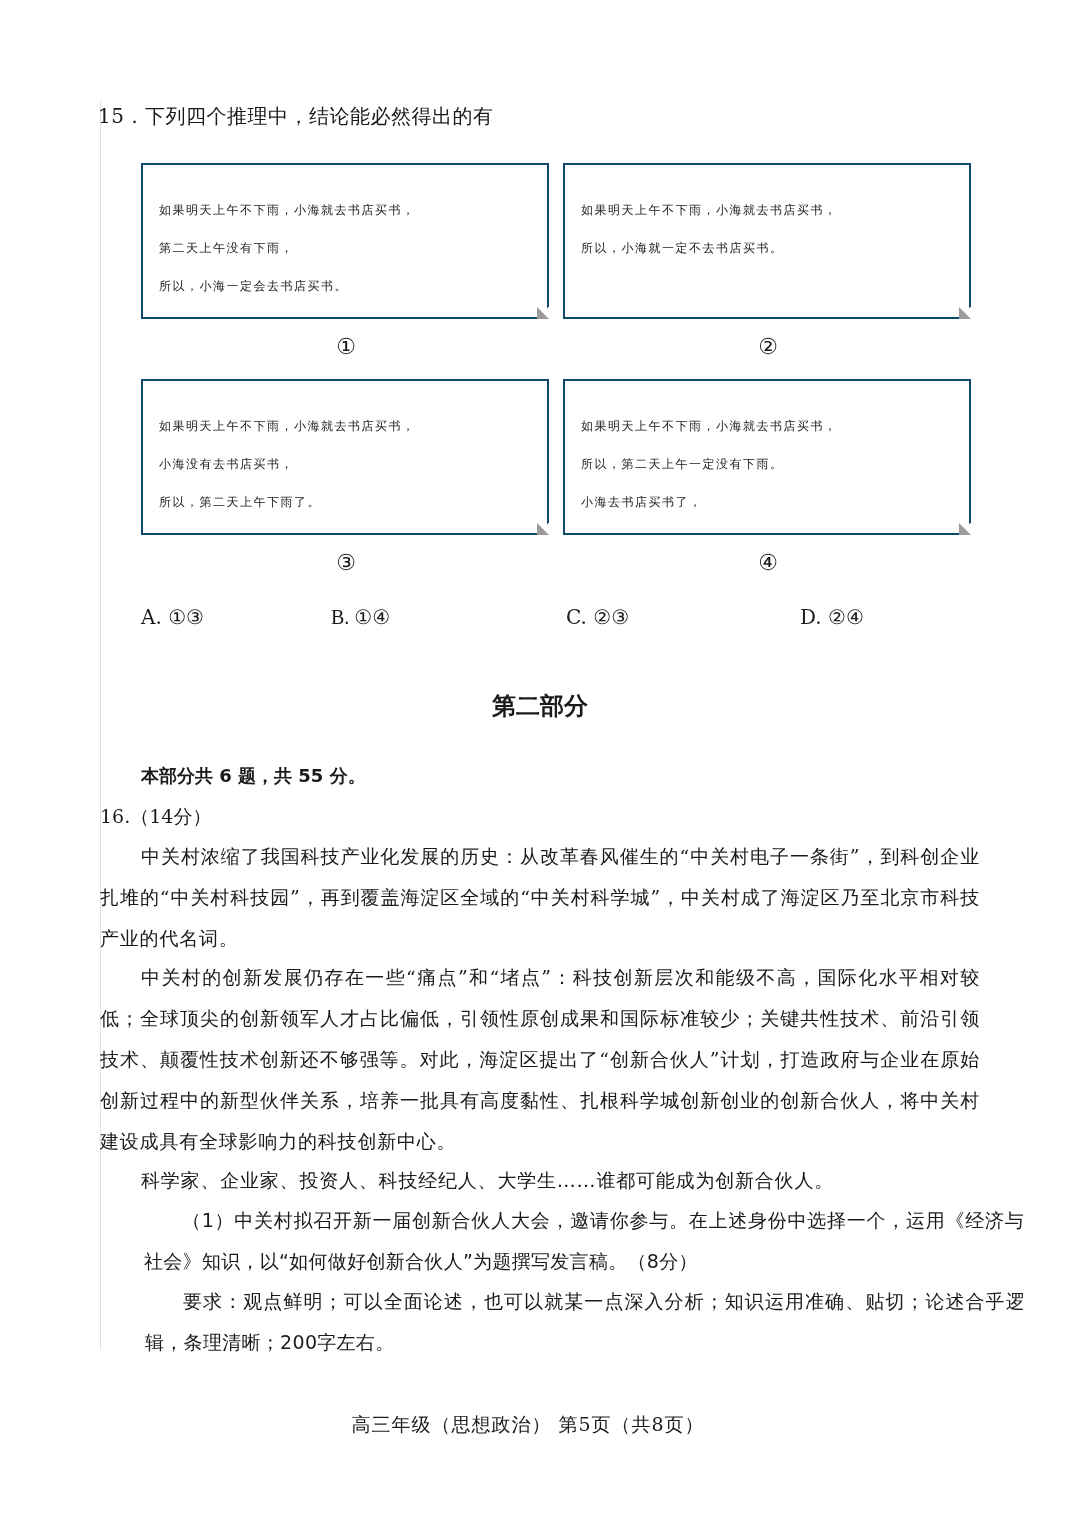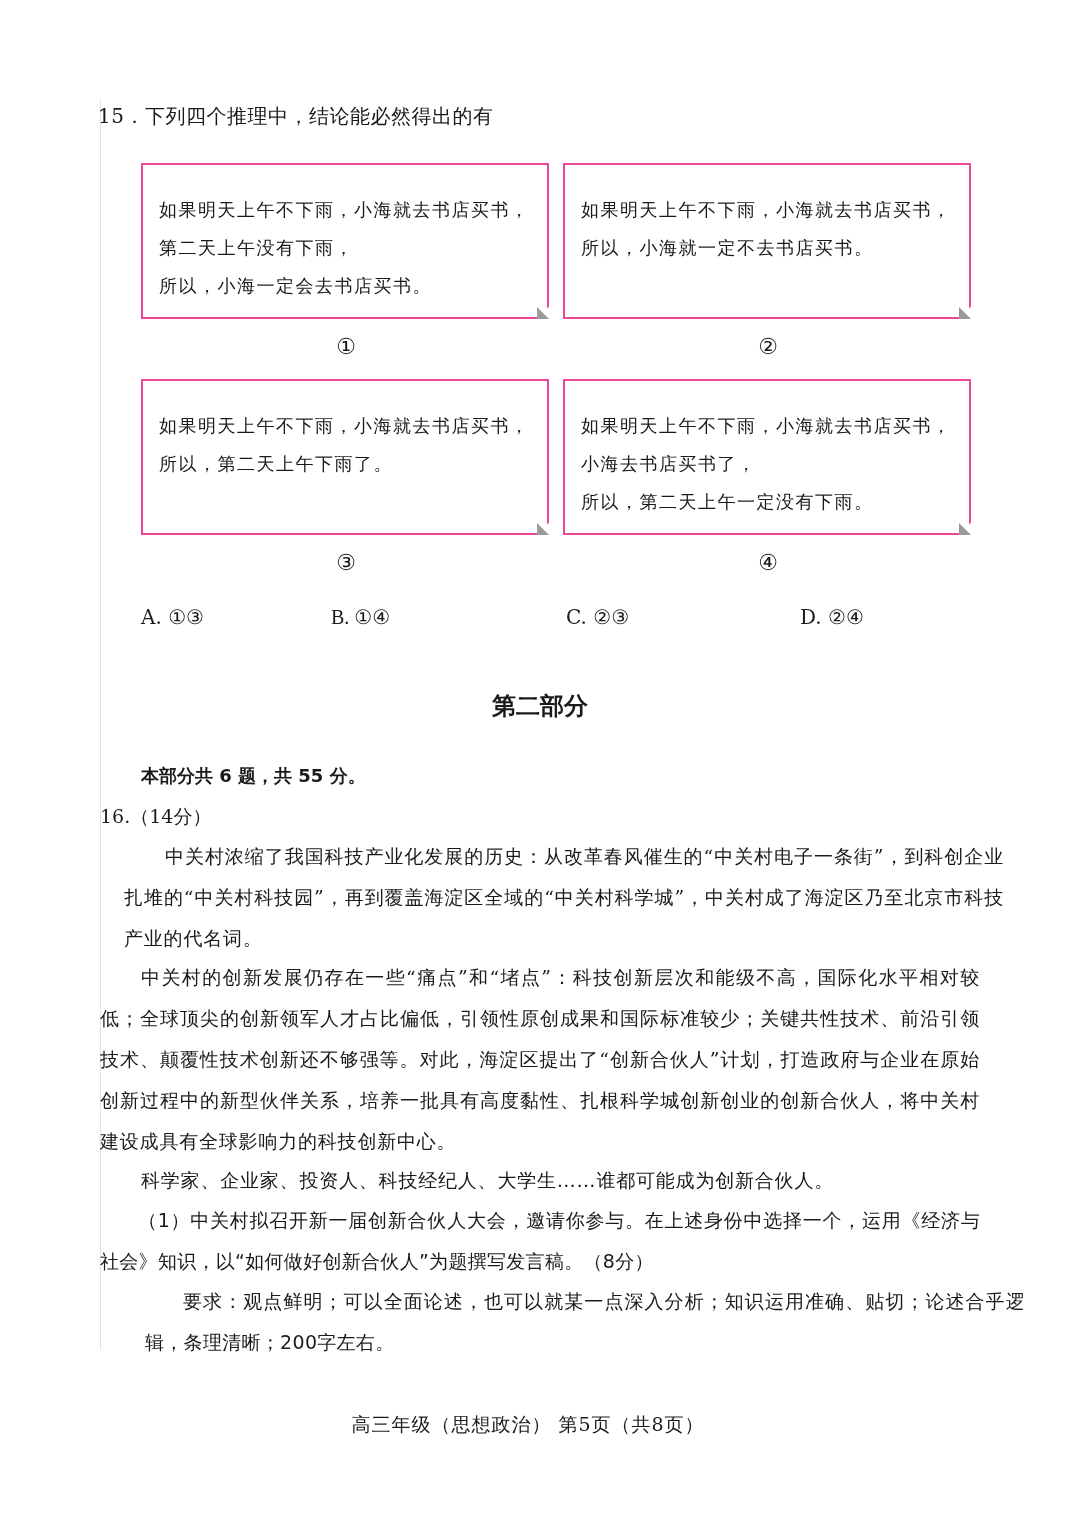--- a/index.html
+++ b/index.html
@@ -3,22 +3,22 @@
 <meta charset="utf-8">
 <style>
   html, body { margin:0; padding:0; }
   body {
     width:1080px; height:1532px; background:#ffffff; position:relative; overflow:hidden;
     font-family: "DejaVu Serif", "Liberation Serif", serif; color:#1a1a1a;
   }
   .margin-line { position:absolute; left:100px; top:100px; width:1px; height:1250px; background:#e2e2e2; }
   .q15-title { position:absolute; left:98px; top:103px; font-size:20px; letter-spacing:0.5px; }
   .box {
-    position:absolute; width:408px; height:156px; border:2px solid #ec4899; background:#fff;
-    box-sizing:border-box; padding:26px 0 0 16px; font-size:18px; line-height:38px;
+    position:absolute; width:408px; height:156px; border:2px solid #0c4a6e; background:#fff;
+    box-sizing:border-box; padding:26px 0 0 16px; font-size:12px; line-height:38px;
     font-family:"DejaVu Sans", "Liberation Sans", sans-serif; letter-spacing:1.5px;
   }
   .box .fold {
     position:absolute; right:-2px; bottom:-2px; width:0; height:0;
     border-left:12px solid #9a9a9a; border-top:12px solid transparent;
   }
   .box .fold2 { position:absolute; right:-2px; bottom:-2px; width:12px; height:12px;
     background: linear-gradient(135deg, transparent 50%, #fff 50%); }
   .box1 { left:141px; top:163px; }
   .box2 { left:563px; top:163px; }
@@ -29,24 +29,24 @@
   .n3 { left:316px; top:550px; } .n4 { left:738px; top:550px; }
   .opt { position:absolute; top:605px; font-size:20px; }
   .optA { left:141px; } .optB { left:331px;font-family:Liberation Serif, serif; } .optC { left:566px; } .optD { left:800px; }
   .part-title { position:absolute; left:0; width:1080px; text-align:center; top:690px;
     font-size:24px; font-weight:bold; font-family:Liberation Mono, monospace; }
   .part-desc { position:absolute; left:141px; top:764px; font-size:18px; font-weight:bold;
     font-family:"DejaVu Sans","Liberation Sans",sans-serif; }
   .q16-head { position:absolute; left:100px; top:804px; font-size:19px; }
   .para { position:absolute; left:100px; width:880px; font-size:19px; line-height:41px;
     text-indent:41px; text-align:justify; letter-spacing:0.8px; }
-  .p1 { top:836px;padding-left:24px; }
+  .p1 { top:836px; }
   .p2 { top:957px; }
   .p3 { top:1160px; }
-  .p4 { top:1200px; font-family:"DejaVu Sans","Liberation Sans",sans-serif; letter-spacing:0.3px; text-indent:38px; }
+  .p4 { top:1200px; font-family:"DejaVu Sans","Liberation Sans",sans-serif; letter-spacing:0.3px; text-indent:38px;padding-left:44px; }
   .p5 { top:1281px; font-family:"DejaVu Sans","Liberation Sans",sans-serif; letter-spacing:0.3px; text-indent:38px;padding-left:45px; }
   .footer { position:absolute; left:0; width:1056px; top:1412px; text-align:center; font-size:19px; letter-spacing:1px; }
 </style>
 </head>
 <body>
 
 <div class="margin-line"></div>
 
 <div class="q15-title">15．下列四个推理中，结论能必然得出的有</div>
 
@@ -58,28 +58,29 @@
     <span class="fold"></span>
 </div>
 <div class="box box2">
   <div>如果明天上午不下雨，小海就去书店买书，</div>
   <div>所以，小海就一定不去书店买书。</div>
   <span class="fold2"></span>
     <span class="fold"></span>
 </div>
 <div class="box box3">
   <div>如果明天上午不下雨，小海就去书店买书，</div>
+  <div>小海没有去书店买书，</div>
   <div>所以，第二天上午下雨了。</div>
   <span class="fold2"></span>
     <span class="fold"></span>
 </div>
 <div class="box box4">
   <div>如果明天上午不下雨，小海就去书店买书，</div>
+  <div>所以，第二天上午一定没有下雨。</div>
   <div>小海去书店买书了，</div>
-  <div>所以，第二天上午一定没有下雨。</div>
   <span class="fold2"></span>
     <span class="fold"></span>
 </div>
 
 <div class="num n1">①</div>
 <div class="num n2">②</div>
 <div class="num n3">③</div>
 <div class="num n4">④</div>
 
 <div class="opt optA">A. ①③</div>

